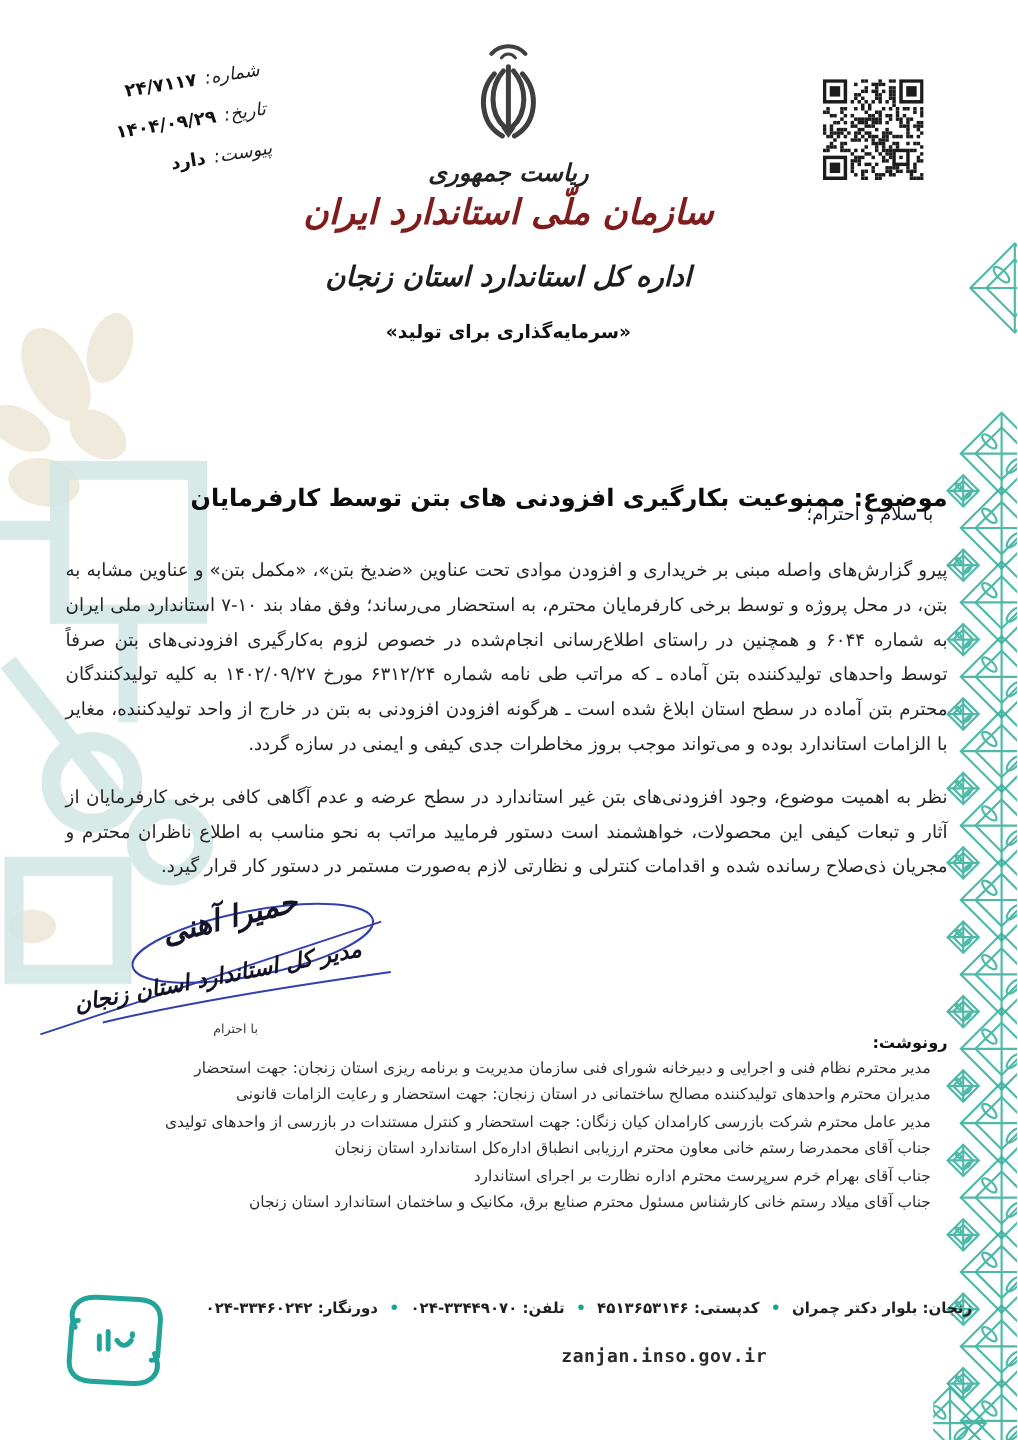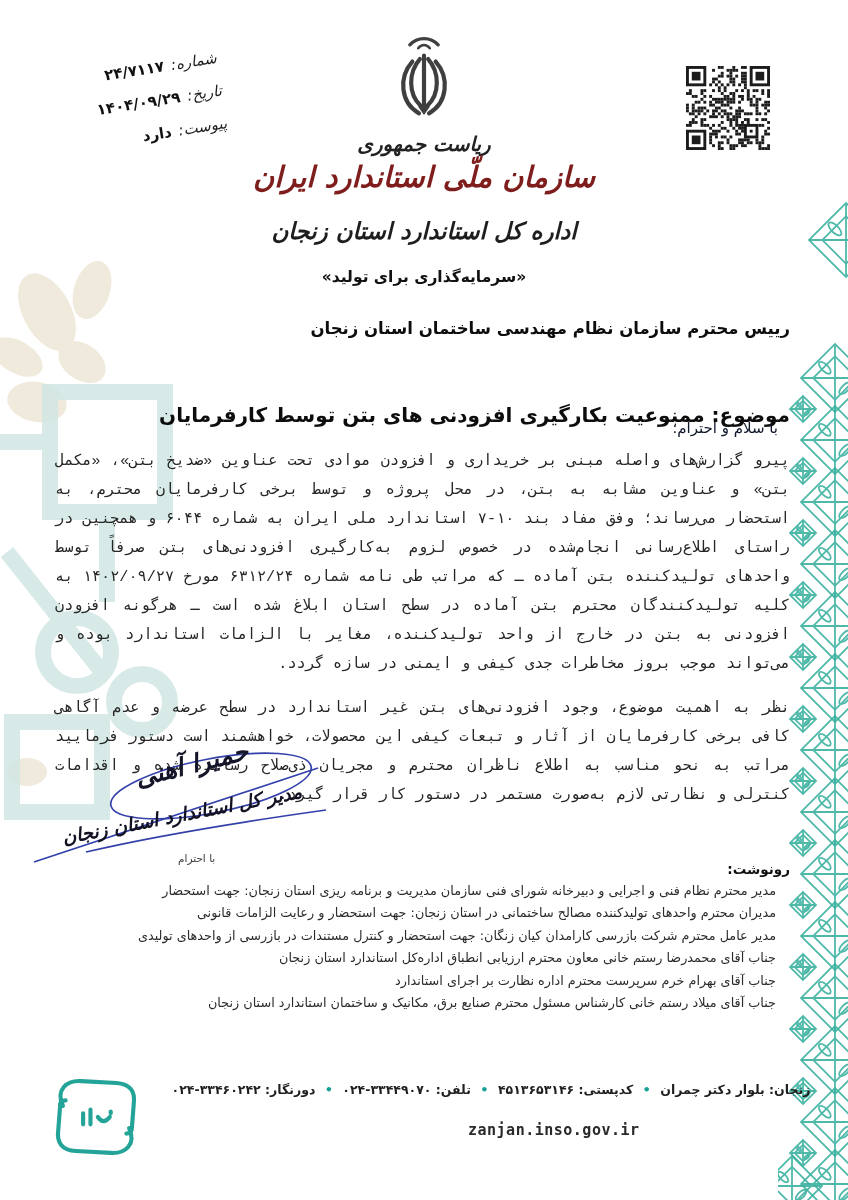--- a/index.html
+++ b/index.html
@@ -22,21 +22,21 @@
 
   .qr{position:absolute;top:66px;left:686px;width:84px;height:84px;}
 
   .slogan{position:absolute;top:268px;left:0;right:0;text-align:center;font-weight:bold;font-size:15.5px;color:#111;}
   .addressee{position:absolute;top:319px;right:58px;font-weight:bold;font-size:16.5px;color:#0d0d0d;}
   .subject{position:absolute;top:403px;right:58px;font-weight:bold;font-size:20px;color:#0d0d0d;}
   .greeting{position:absolute;top:419px;right:70px;font-size:15px;color:#0f172a;}
 
   .letter-body{position:absolute;top:447px;right:58px;left:55px;font-size:15.2px;line-height:29px;
                text-align:justify;color:#262626;}
-  .letter-body p{margin:0 0 15px 0;font-family:Liberation Mono, monospace;}
+  .letter-body p{margin:14px 0 15px 0;}
 
   
   .signature{position:absolute;left:26px;top:740px;width:310px;height:145px;}
   .sig-scribble{position:absolute;left:0;top:0;}
   .sig-name{position:absolute;left:108px;top:10px;font-size:25px;font-weight:bold;font-style:italic;
             color:#15152a;transform:rotate(-14deg);white-space:nowrap;}
   .sig-title{position:absolute;left:6px;top:64px;width:300px;text-align:center;font-size:18.5px;font-weight:bold;
              font-style:italic;color:#121222;transform:rotate(-11deg);white-space:nowrap;}
   .sig-respect{position:absolute;left:152px;top:112px;font-size:10.5px;color:#3a3a3a;}
 
@@ -600,21 +600,20 @@
       <rect x="12" y="28" width="1" height="1" fill="#1c1c1c"></rect>
       <rect x="15" y="28" width="1" height="1" fill="#1c1c1c"></rect>
       <rect x="16" y="28" width="1" height="1" fill="#1c1c1c"></rect>
       <rect x="25" y="28" width="1" height="1" fill="#1c1c1c"></rect>
       <rect x="26" y="28" width="1" height="1" fill="#1c1c1c"></rect>
       <rect x="27" y="28" width="1" height="1" fill="#1c1c1c"></rect>
       <rect x="28" y="28" width="1" height="1" fill="#1c1c1c"></rect>
     </svg>
 
   <div class="slogan">«سرمایه‌گذاری برای تولید»</div>
-  <div class="addressee">رییس محترم سازمان نظام مهندسی ساختمان استان زنجان</div>
   <div class="subject">موضوع: ممنوعیت بکارگیری افزودنی های بتن توسط کارفرمایان</div>
   <div class="greeting">با سلام و احترام؛</div>
 
   <div class="letter-body">
     <p>پیرو گزارش‌های واصله مبنی بر خریداری و افزودن موادی تحت عناوین «ضدیخ بتن»، «مکمل بتن» و عناوین مشابه به بتن، در محل پروژه و توسط برخی کارفرمایان محترم، به استحضار می‌رساند؛ وفق مفاد بند ۱۰-۷ استاندارد ملی ایران به شماره ۶۰۴۴ و همچنین در راستای اطلاع‌رسانی انجام‌شده در خصوص لزوم به‌کارگیری افزودنی‌های بتن صرفاً توسط واحدهای تولیدکننده بتن آماده ـ که مراتب طی نامه شماره ۶۳۱۲/۲۴ مورخ ۱۴۰۲/۰۹/۲۷ به کلیه تولیدکنندگان محترم بتن آماده در سطح استان ابلاغ شده است ـ هرگونه افزودن افزودنی به بتن در خارج از واحد تولیدکننده، مغایر با الزامات استاندارد بوده و می‌تواند موجب بروز مخاطرات جدی کیفی و ایمنی در سازه گردد.</p>
     <p>نظر به اهمیت موضوع، وجود افزودنی‌های بتن غیر استاندارد در سطح عرضه و عدم آگاهی کافی برخی کارفرمایان از آثار و تبعات کیفی این محصولات، خواهشمند است دستور فرمایید مراتب به نحو مناسب به اطلاع ناظران محترم و مجریان ذی‌صلاح رسانده شده و اقدامات کنترلی و نظارتی لازم به‌صورت مستمر در دستور کار قرار گیرد.</p>
   </div>
 
   <div class="signature">
     <svg class="sig-scribble" width="310" height="145" viewBox="0 0 310 145">

